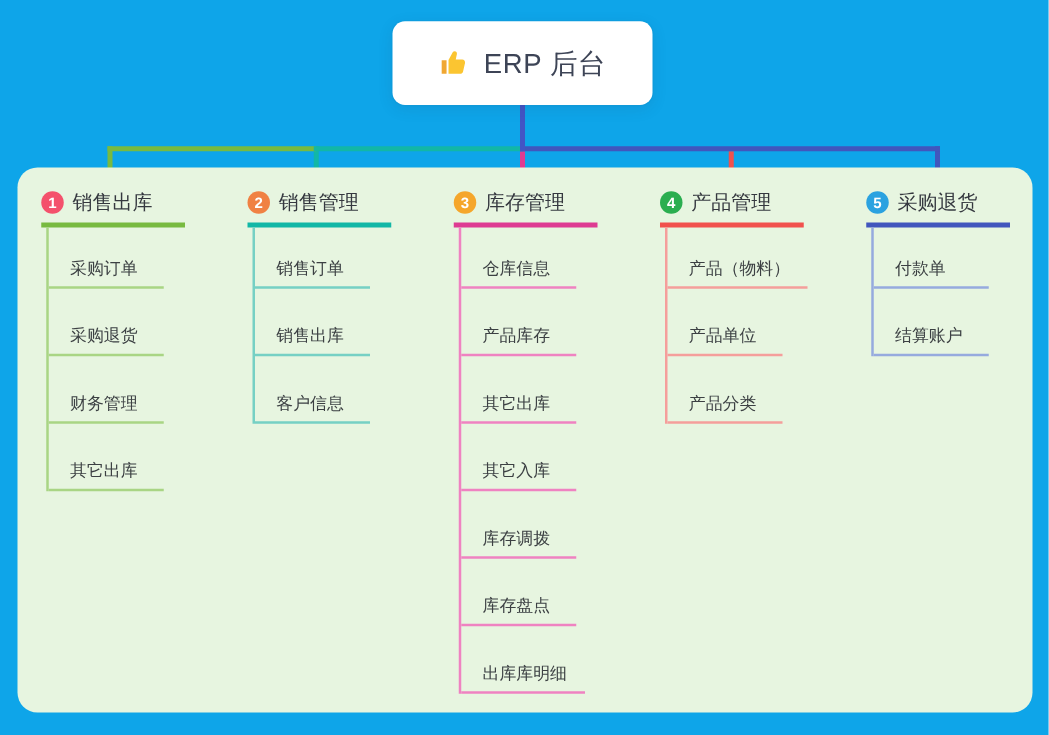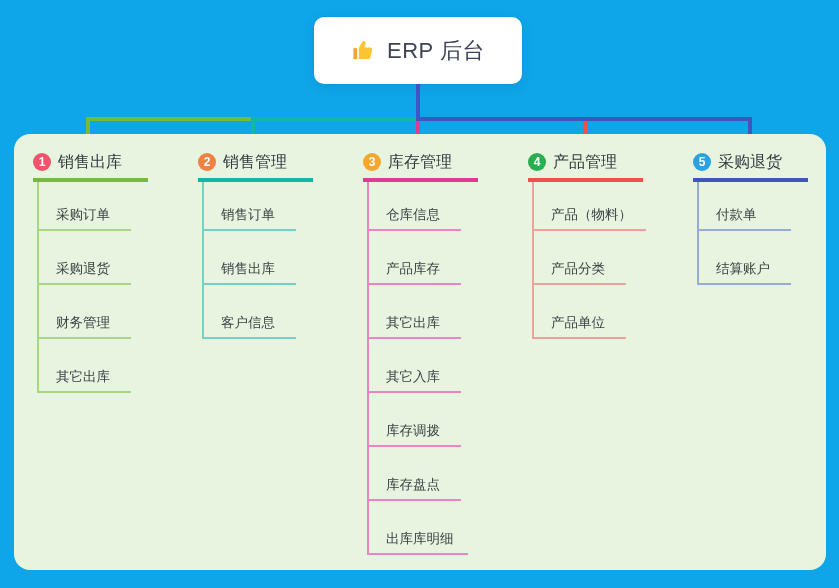--- a/index.html
+++ b/index.html
@@ -119,22 +119,22 @@
     </div>
   </div>
 
   <div class="branch" style="left: 528px; --main: #f1514d; --light: #f59e9b; --badge: #2bae50;">
     <div class="branch-header">
       <span class="badge">4</span>
       <span class="branch-label">产品管理</span>
     </div>
     <div class="items">
       <div class="item">产品（物料）</div>
+      <div class="item">产品单位</div>
       <div class="item">产品分类</div>
-      <div class="item">产品单位</div>
     </div>
   </div>
 
   <div class="branch" style="left: 693px; --main: #4156bd; --light: #96aade; --badge: #2ba2e0;">
     <div class="branch-header">
       <span class="badge">5</span>
       <span class="branch-label">采购退货</span>
     </div>
     <div class="items">
       <div class="item">付款单</div>

